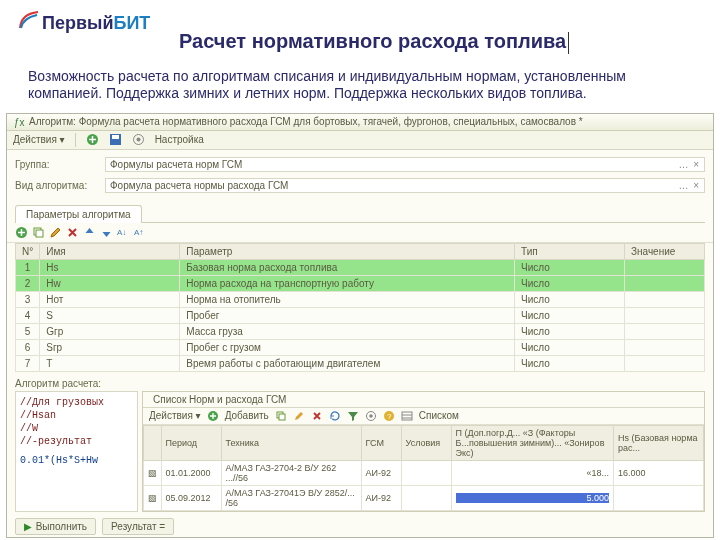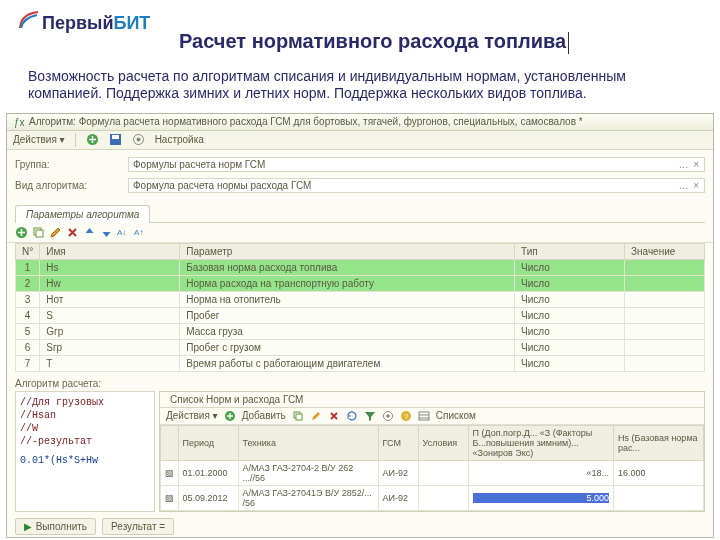--- a/index.html
+++ b/index.html
@@ -21,46 +21,46 @@
 
   
   .app { border: 1px solid #b6b6a6; margin: 0 6px; background: #fcfcf4; font-size: 10px; color: #5a5a40; }
   .win-title { background: linear-gradient(#fefef8,#eceedb); border-bottom: 1px solid #cfcfb8; padding: 2px 6px; display: flex; align-items: center; gap: 4px; }
   .win-title .ico { width: 12px; height: 12px; display: inline-flex; }
   .toolbar { background: #f5f5e8; border-bottom: 1px solid #d5d5c3; padding: 2px 6px; display: flex; align-items: center; gap: 10px; }
   .toolbar .sep { width: 1px; height: 14px; background: #cfcfb8; }
   .toolbar .ico { width: 13px; height: 13px; }
 
   .form-rows { padding: 4px 8px; }
-  .form-row { display: flex; align-items: center; padding: 3px 0; gap: 23px; }
+  .form-row { display: flex; align-items: center; padding: 3px 0; }
   .form-label { width: 90px; color: #6a6a4c; }
   .form-field { flex: 1; border: 1px solid #d7d7c4; background: #fff; padding: 1px 4px; font-size: 10px; display: flex; align-items: center; justify-content: space-between; }
   .form-field.flat { border: none; background: transparent; }
   .dots { color: #888; letter-spacing: 1px; padding-left: 6px; }
 
   
   .tabs { display: flex; border-bottom: 1px solid #cfcfb8; margin: 4px 8px 0; }
   .tab { padding: 3px 10px; border: 1px solid #cfcfb8; border-bottom: none; background: #f3f3e6; margin-right: 2px; border-radius: 3px 3px 0 0; cursor: pointer; }
-  .tab.active { background: #fff; position: relative; top: 1px; font-style: italic; }
+  .tab.active { background: #fff; position: relative; top: 1px; }
 
   .inner-toolbar { display: flex; align-items: center; gap: 4px; padding: 3px 8px; border-bottom: 1px solid #e0e0d0; }
   .inner-toolbar .ico { width: 13px; height: 13px; }
 
   
   table.params { width: calc(100% - 16px); margin: 0 8px; border-collapse: collapse; font-size: 10px; }
   table.params th { background: #efeee0; border: 1px solid #d7d7c4; text-align: left; padding: 2px 6px; font-weight: 400; color: #5a5a40; }
   table.params td { border: 1px solid #e3e3d4; padding: 2px 6px; background: #fdfdf7; }
   table.params tr.hl td { background: #95e48c; }
   table.params td.num { width: 22px; text-align: center; }
 
   .algo-label { padding: 6px 8px 2px; color: #6a6a4c; }
 
   
   .lower { display: flex; margin: 0 8px; gap: 4px; }
-  .code-pane { width: 140px; border: 1px solid #d7d7c4; background: #fff; padding: 4px; font-family: "Courier New", monospace; font-size: 10px; color: #1e6b1e; line-height: 1.3; }
+  .code-pane { width: 123px; border: 1px solid #d7d7c4; background: #fff; padding: 4px; font-family: "Courier New", monospace; font-size: 10px; color: #1e6b1e; line-height: 1.3; }
   .code-pane .kw { color: #7a1a1a; }
   .code-pane .res { color: #13418f; }
 
   .list-pane { flex: 1; border: 1px solid #cfcfb8; background: #fcfcf4; }
   .list-title { padding: 2px 6px; border-bottom: 1px solid #d7d7c4; display:flex; align-items:center; gap:4px; }
   .list-toolbar { padding: 2px 6px; border-bottom: 1px solid #e0e0d0; display:flex; align-items:center; gap:6px; }
   .list-toolbar .ico { width:12px; height:12px; }
   table.norms { width: 100%; border-collapse: collapse; font-size: 9px; }
   table.norms th { background: #efeee0; border: 1px solid #d7d7c4; padding: 2px 4px; font-weight: 400; text-align: left; color: #5a5a40; }
   table.norms td { border: 1px solid #e3e3d4; padding: 2px 4px; background: #fff; }

